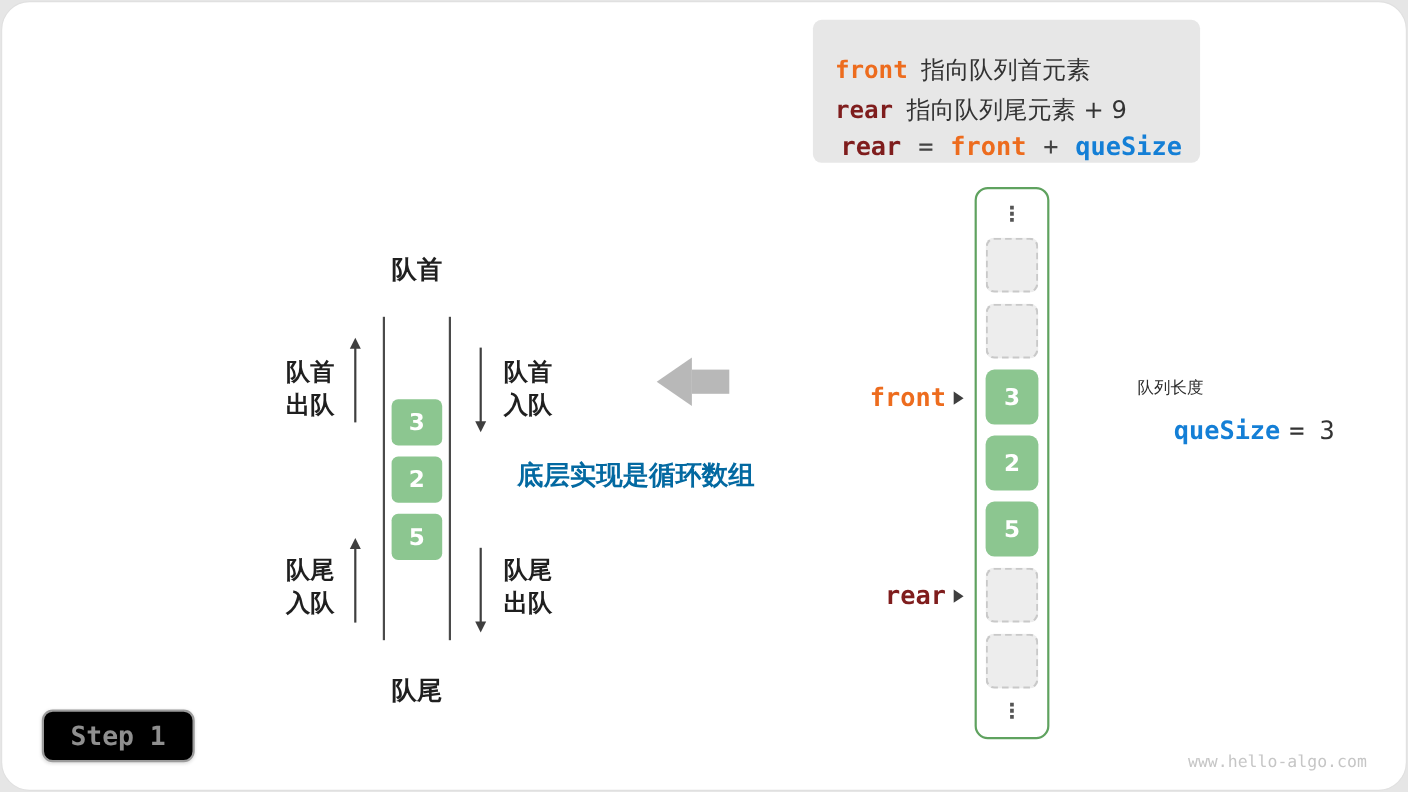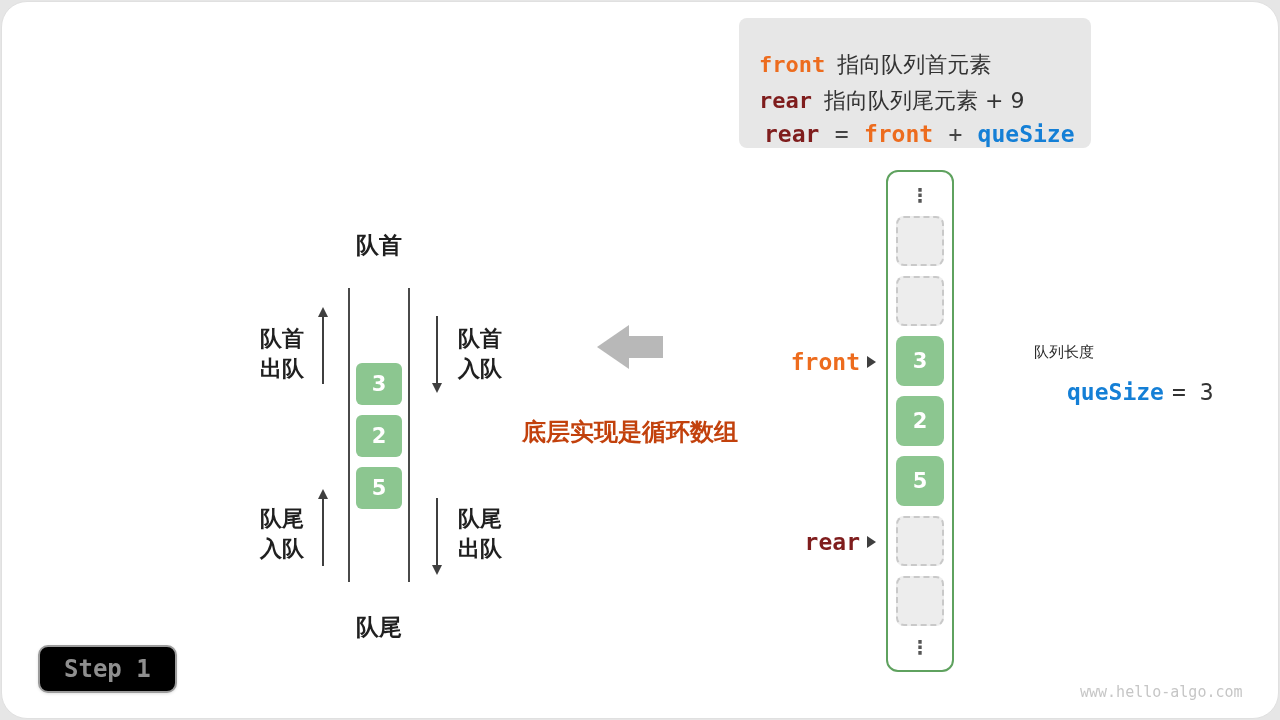--- a/index.html
+++ b/index.html
@@ -40,22 +40,22 @@
   .varrow { position: absolute; width: 2px; background: #3f3f3f; }
   .varrow::after { content: ""; position: absolute; left: -4px; border-left: 5px solid transparent; border-right: 5px solid transparent; }
   .varrow.up::after   { top: -9px;    border-bottom: 10px solid #3f3f3f; }
   .varrow.down::after { bottom: -9px; border-top: 10px solid #3f3f3f; }
 
   
   .big-arrow { position: absolute; left: 595px; top: 323px; display: flex; align-items: center; }
   .big-arrow-head { width: 0; height: 0; border-top: 22px solid transparent; border-bottom: 22px solid transparent; border-right: 32px solid #b8b8b8; }
   .big-arrow-tail { width: 34px; height: 22px; background: #b8b8b8; }
 
-  .caption { position: absolute; left: 468px; top: 412px; width: 320px; text-align: center;
-             font-size: 24px; font-weight: bold; color: #c2410c; line-height: 37px; }
+  .caption { position: absolute; left: 468px; top: 412px; width: 320px; 
+             font-size: 24px; font-weight: bold; color: #0369a1; line-height: 37px; }
 
   
   .array-col {
     position: absolute; left: 884px; top: 168px; width: 64px;
     border: 2px solid #5fa25f; border-radius: 12px; background: #fff;
     display: flex; flex-direction: column; align-items: center; padding: 12px 0; gap: 10px;
     box-sizing: content-box;
   }
   .cell { width: 48px; height: 50px; border-radius: 8px; box-sizing: border-box;
           display: flex; align-items: center; justify-content: center; }

